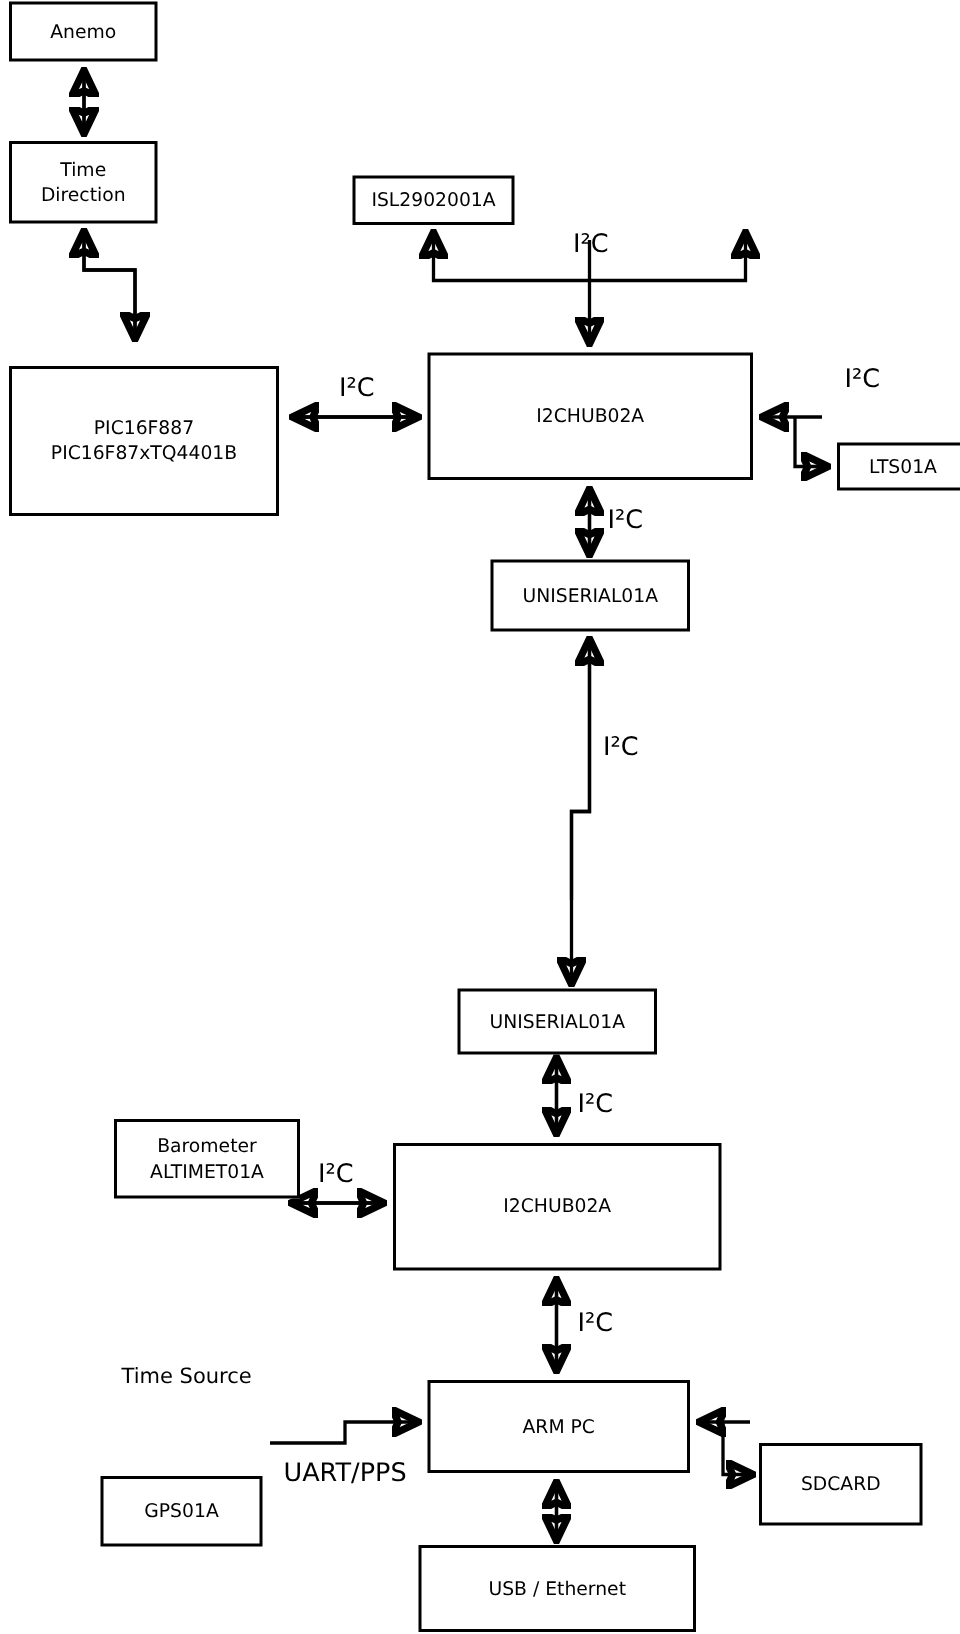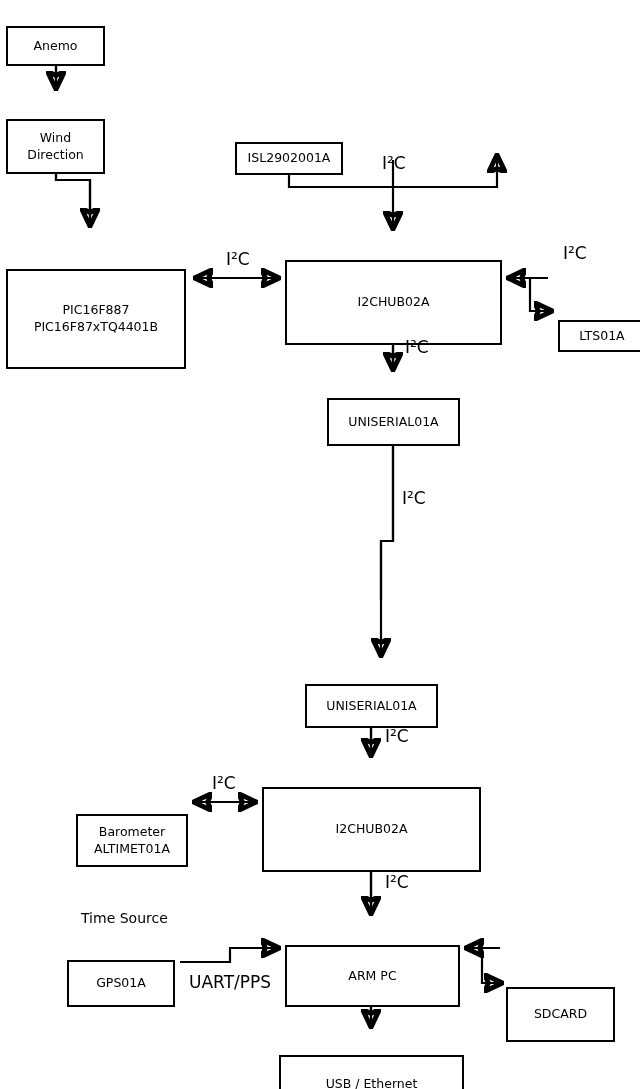--- a/index.html
+++ b/index.html
@@ -22,21 +22,20 @@
     background: #ffffff;
     display: flex;
     align-items: center;
     justify-content: center;
     text-align: center;
     font-size: 12.5px;
     color: #000000;
     line-height: 1.35;
     white-space: pre-line;
     z-index: 3;
-    margin-top: 25px;
   }
   .edge-label {
     position: absolute;
     font-size: 17px;
     color: #000000;
     white-space: nowrap;
     z-index: 4;
     background: transparent;
   }
   .free-label {
@@ -111,43 +110,43 @@
 
     <path d="M500,948 L482,948 L467,948" marker-end="url(#ah)"></path>
     <path d="M482,948 L482,983 L501,983" marker-end="url(#ah)"></path>
 
     <line x1="371" y1="989" x2="371" y2="1026" marker-end="url(#ah)"></line>
     <line x1="371" y1="1026" x2="371" y2="989" marker-end="url(#ah)"></line>
   </svg>
 
   <div class="node" style="left:6px; top:1px; width:99px; height:40px;">Anemo</div>
 
-  <div class="node" style="left:6px; top:94px; width:99px; height:55px;">Wind
+  <div class="node" style="left:6px; top:94px; width:99px; height:55px;">Time
 Direction</div>
 
   <div class="node" style="left:6px; top:244px; width:180px; height:100px;text-align:center;">PIC16F887
 PIC16F87xTQ4401B</div>
 
   <div class="node" style="left:235px; top:117px; width:108px; height:33px;">ISL2902001A</div>
 
 
   <div class="node" style="left:285px; top:235px; width:217px; height:85px;">I2CHUB02A</div>
 
   <div class="node" style="left:558px; top:295px; width:88px; height:32px;">LTS01A</div>
 
   <div class="node" style="left:327px; top:373px; width:133px; height:48px;">UNISERIAL01A</div>
 
   <div class="node" style="left:305px; top:659px; width:133px; height:44px;">UNISERIAL01A</div>
 
-  <div class="node" style="left:76px; top:789px; width:112px; height:53px;">Barometer
+  <div class="node" style="left:76px; top:746px; width:124px; height:53px;">Barometer
 ALTIMET01A</div>
 
   <div class="node" style="left:262px; top:762px; width:219px; height:85px;">I2CHUB02A</div>
 
-  <div class="node" style="left:67px; top:935px; width:108px; height:47px;">GPS01A</div>
+  <div class="node" style="left:67px; top:984px; width:108px; height:47px;">GPS01A</div>
 
   <div class="node" style="left:285px; top:920px; width:175px; height:62px;">ARM PC</div>
 
   <div class="node" style="left:506px; top:962px; width:109px; height:55px;">SDCARD</div>
 
   <div class="node" style="left:279px; top:1030px; width:185px; height:58px;">USB / Ethernet</div>
 
   <div class="edge-label" style="left:382px; top:153px;">I²C</div>
 
   <div class="edge-label" style="left:226px; top:249px;">I²C</div>

